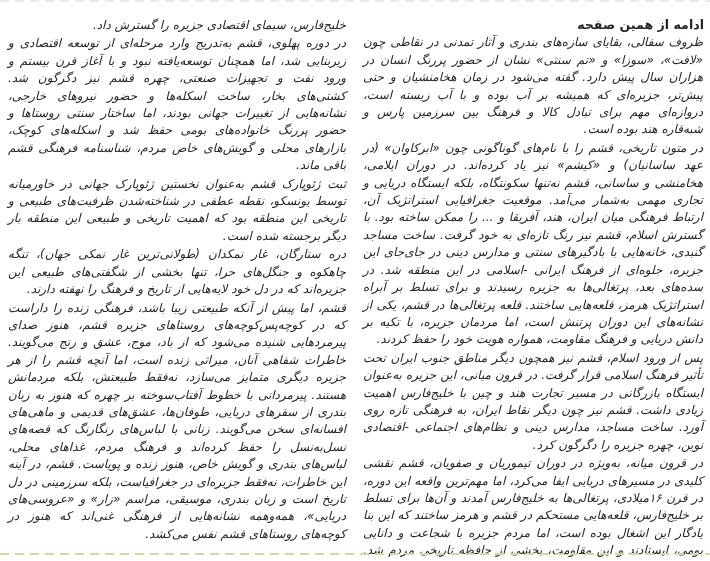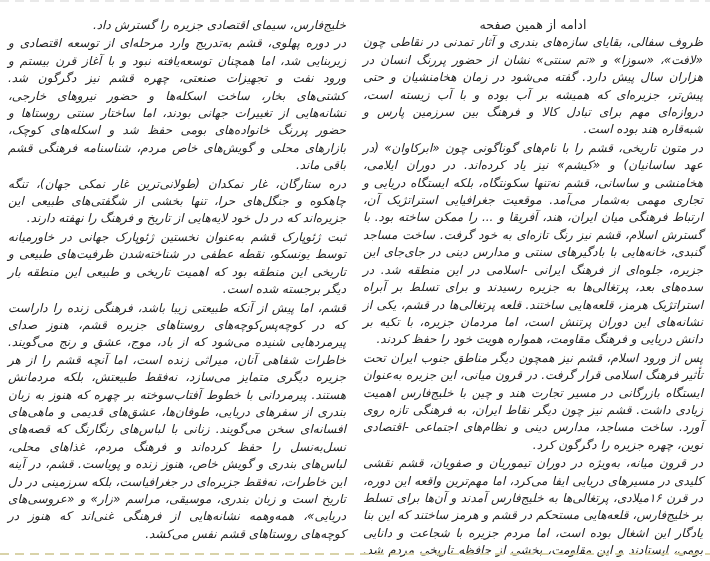--- a/index.html
+++ b/index.html
@@ -53,43 +53,43 @@
     width: 342px;
   }
   .col-left {
     left: 7px;
     width: 340px;
   }
   .cont-header {
     margin: 0;
     padding: 0;
     font-size: 12.6px;
-    font-weight: normal;
+    font-weight: bold;
     line-height: 17.4px;
-    text-align: center;
+    text-align: right;
   }
 </style>
 </head>
 <body>
 
 <div class="page">
 
   <div class="top-dashes"></div>
 
   <div class="col col-right" dir="rtl">
     <h3 class="cont-header">ادامه از همین صفحه</h3>
     <p>ظروف سفالی، بقایای سازه‌های بندری و آثار تمدنی در نقاطی چون «لافت»، «سوزا» و «تم سنتی» نشان از حضور پررنگ انسان در هزاران سال پیش دارد. گفته می‌شود در زمان هخامنشیان و حتی پیش‌تر، جزیره‌ای که همیشه بر آب بوده و با آب زیسته است، دروازه‌ای مهم برای تبادل کالا و فرهنگ بین سرزمین پارس و شبه‌قاره هند بوده است.</p>
     <p>در متون تاریخی، قشم را با نام‌های گوناگونی چون «ابرکاوان» (در عهد ساسانیان) و «کیشم» نیز یاد کرده‌اند. در دوران ایلامی، هخامنشی و ساسانی، قشم نه‌تنها سکونتگاه، بلکه ایستگاه دریایی و تجاری مهمی به‌شمار می‌آمد. موقعیت جغرافیایی استراتژیک آن، ارتباط فرهنگی میان ایران، هند، آفریقا و ... را ممکن ساخته بود. با گسترش اسلام، قشم نیز رنگ تازه‌ای به خود گرفت. ساخت مساجد گنبدی، خانه‌هایی با بادگیرهای سنتی و مدارس دینی در جای‌جای این جزیره، جلوه‌ای از فرهنگ ایرانی -اسلامی در این منطقه شد. در سده‌های بعد، پرتغالی‌ها به جزیره رسیدند و برای تسلط بر آبراه استراتژیک هرمز، قلعه‌هایی ساختند. قلعه پرتغالی‌ها در قشم، یکی از نشانه‌های این دوران پرتنش است، اما مردمان جزیره، با تکیه بر دانش دریایی و فرهنگ مقاومت، همواره هویت خود را حفظ کردند.</p>
     <p>پس از ورود اسلام، قشم نیز همچون دیگر مناطق جنوب ایران تحت تأثیر فرهنگ اسلامی قرار گرفت. در قرون میانی، این جزیره به‌عنوان ایستگاه بازرگانی در مسیر تجارت هند و چین با خلیج‌فارس اهمیت زیادی داشت. قشم نیز چون دیگر نقاط ایران، به فرهنگی تازه روی آورد. ساخت مساجد، مدارس دینی و نظام‌های اجتماعی -اقتصادی نوین، چهره جزیره را دگرگون کرد.</p>
     <p>در قرون میانه، به‌ویژه در دوران تیموریان و صفویان، قشم نقشی کلیدی در مسیرهای دریایی ایفا می‌کرد، اما مهم‌ترین واقعه این دوره، در قرن ۱۶میلادی، پرتغالی‌ها به خلیج‌فارس آمدند و آن‌ها برای تسلط بر خلیج‌فارس، قلعه‌هایی مستحکم در قشم و هرمز ساختند که این بنا یادگار این اشغال بوده است، اما مردم جزیره با شجاعت و دانایی بومی، ایستادند و این مقاومت، بخشی از حافظه تاریخی مردم شد. در دوران قاجار، قشم همچنان مرکزی مهم برای ماهیگیری، تجارت و کشتیرانی بود. ارتباط با بندرعباس، بوشهر و سواحل عربی</p>
   </div>
 
   <div class="col col-left" dir="rtl">
     <p>خلیج‌فارس، سیمای اقتصادی جزیره را گسترش داد.</p>
     <p>در دوره پهلوی، قشم به‌تدریج وارد مرحله‌ای از توسعه اقتصادی و زیربنایی شد، اما همچنان توسعه‌یافته نبود و با آغاز قرن بیستم و ورود نفت و تجهیزات صنعتی، چهره قشم نیز دگرگون شد. کشتی‌های بخار، ساخت اسکله‌ها و حضور نیروهای خارجی، نشانه‌هایی از تغییرات جهانی بودند، اما ساختار سنتی روستاها و حضور پررنگ خانواده‌های بومی حفظ شد و اسکله‌های کوچک، بازارهای محلی و گویش‌های خاص مردم، شناسنامه فرهنگی قشم باقی ماند.</p>
+    <p>ثبت ژئوپارک قشم به‌عنوان نخستین ژئوپارک جهانی در خاورمیانه توسط یونسکو، نقطه عطفی در شناخته‌شدن ظرفیت‌های طبیعی و تاریخی این منطقه بود که اهمیت تاریخی و طبیعی این منطقه بار دیگر برجسته شده است.</p>
     <p>دره ستارگان، غار نمکدان (طولانی‌ترین غار نمکی جهان)، تنگه چاهکوه و جنگل‌های حرا، تنها بخشی از شگفتی‌های طبیعی این جزیره‌اند که در دل خود لایه‌هایی از تاریخ و فرهنگ را نهفته دارند.</p>
-    <p>ثبت ژئوپارک قشم به‌عنوان نخستین ژئوپارک جهانی در خاورمیانه توسط یونسکو، نقطه عطفی در شناخته‌شدن ظرفیت‌های طبیعی و تاریخی این منطقه بود که اهمیت تاریخی و طبیعی این منطقه بار دیگر برجسته شده است.</p>
     <p>قشم، اما پیش از آنکه طبیعتی زیبا باشد، فرهنگی زنده را داراست که در کوچه‌پس‌کوچه‌های روستاهای جزیره قشم، هنوز صدای پیرمردهایی شنیده می‌شود که از باد، موج، عشق و رنج می‌گویند. خاطرات شفاهی آنان، میراثی زنده است، اما آنچه قشم را از هر جزیره دیگری متمایز می‌سازد، نه‌فقط طبیعتش، بلکه مردمانش هستند. پیرمردانی با خطوط آفتاب‌سوخته بر چهره که هنوز به زبان بندری از سفرهای دریایی، طوفان‌ها، عشق‌های قدیمی و ماهی‌های افسانه‌ای سخن می‌گویند. زنانی با لباس‌های رنگارنگ که قصه‌های نسل‌به‌نسل را حفظ کرده‌اند و فرهنگ مردم، غذاهای محلی، لباس‌های بندری و گویش خاص، هنوز زنده و پویاست. قشم، در آینه این خاطرات، نه‌فقط جزیره‌ای در جغرافیاست، بلکه سرزمینی در دل تاریخ است و زبان بندری، موسیقی، مراسم «زار» و «عروسی‌های دریایی»، همه‌وهمه نشانه‌هایی از فرهنگی غنی‌اند که هنوز در کوچه‌های روستاهای قشم نفس می‌کشد.</p>
   </div>
 
   <div class="bottom-dashes"></div>
 
 </div>
 
 </body></html>

